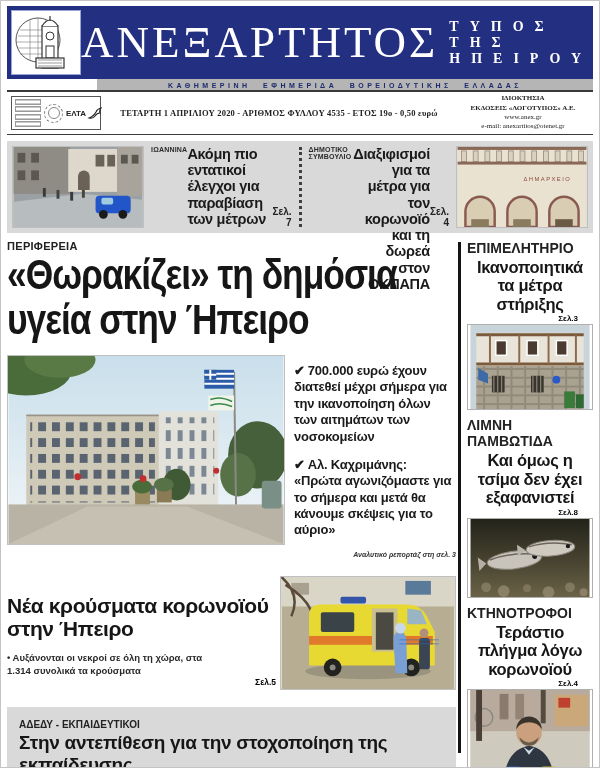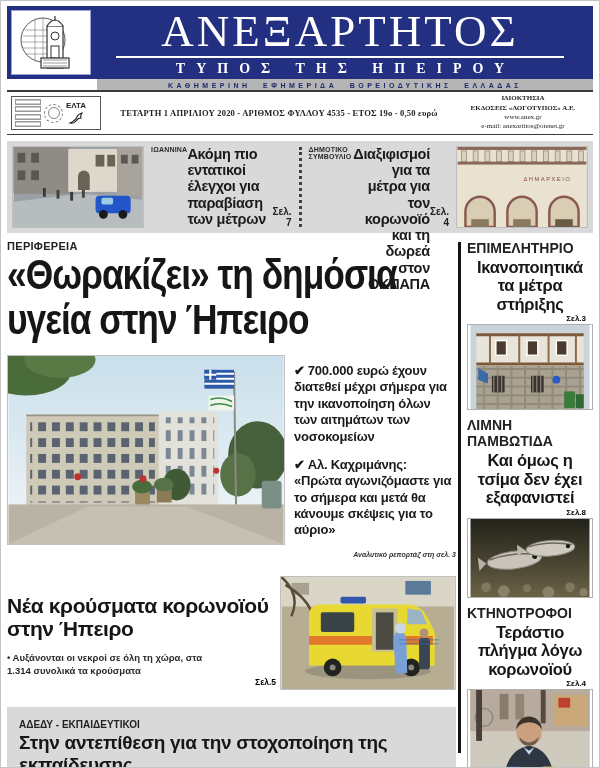--- a/index.html
+++ b/index.html
@@ -5,40 +5,40 @@
   * { margin:0; padding:0; box-sizing:border-box; }
   html,body { background:#e8e8e8; }
   body { font-family:"Liberation Sans", sans-serif; }
   .page { width:600px; height:768px; background:#fff; margin:0 auto; position:relative;
           padding:5px 6px; border:1px solid #c4c4c4; overflow:hidden; }
 
   
   .masthead { height:73px; background:#232f80; display:flex; align-items:stretch; padding:3px 4px; }
   .logo-box { width:80px; background:#fff; border:1px solid #9aa4d8; margin:1px 0;
               display:flex; align-items:center; justify-content:center; }
-  .mast-center { flex:1; display:flex; flex-direction:column; align-items:center; justify-content:center; color:#fff; }
+  .mast-center { flex:1; display:flex; align-items:center; justify-content:center; color:#fff; }
   .mast-title { font-family:"Liberation Serif", serif; font-size:45px; line-height:1; letter-spacing:3px; font-weight:400; }
   .mast-rule { width:90%; border-top:2px solid #fff; margin:2px 0 3px; }
   .mast-subtitle { font-family:"Liberation Serif", serif; font-size:14px; font-weight:700;
                    letter-spacing:11px; padding-left:11px; }
   .tagline { margin-left:90px; background:#b5b5b5; color:#1d2a6e; font-size:7px; font-weight:700;
              letter-spacing:3.5px; word-spacing:7px; text-align:center; padding:2.5px 0 1.5px; }
 
   
   .info-bar { display:flex; align-items:center; border-top:2px solid #3a3a3a; border-bottom:1px solid #3a3a3a;
               padding:4px 4px; height:45px; }
   .stamp-box { width:90px; height:34px; border:1px solid #555; display:flex; align-items:center;
                gap:3px; padding:2px 3px; flex:none; }
   .stamp-blocks { display:flex; flex-direction:column; gap:1.5px; }
   .stamp-block { width:26px; height:6px; border:1px solid #999;
                  background:repeating-linear-gradient(#c9c9c9 0 1px, #fff 1px 3px); }
   .stamp-circle { width:19px; height:19px; border:1px dashed #777; border-radius:50%; flex:none;
                   display:flex; align-items:center; justify-content:center; }
   .stamp-circle-inner { width:12px; height:12px; border:1.5px solid #888; border-radius:50%; }
-  .stamp-elta { display:flex; align-items:center; gap:1px; font-size:8px; font-weight:700; color:#222;flex-direction:column; }
+  .stamp-elta { display:flex; align-items:center; gap:1px; font-size:8px; font-weight:700; color:#222; }
   .date-line { flex:1; text-align:center; font-family:"Liberation Serif", serif; font-size:8.5px;
                font-weight:700; color:#222; letter-spacing:0.2px; }
   .publisher { width:132px; flex:none; text-align:center; font-family:"Liberation Serif", serif;
                font-size:7px; color:#222; line-height:1.35; }
   .publisher .p-bold { font-weight:700; }
 
   
   .top-strip { margin-top:6px; background:#d9d9d9; display:flex; align-items:center; gap:7px;
                padding:5px; height:92px; }
   .strip-photo { flex:none; border:1px solid #bfbfbf; }
@@ -78,21 +78,21 @@
 
   .bottom-box { margin-top:14px; background:#d9d9d9; padding:12px 12px 3px; }
   .bb-kicker { font-size:10px; font-weight:700; color:#222; }
   .bb-headline { font-size:19px; font-weight:700; letter-spacing:-0.3px; color:#161616; margin-top:2px; }
 
   
   .sb-section { display:flex; flex-direction:column; margin-bottom:7px; }
   .sb-kicker { text-align:left; font-size:14px; font-weight:700; color:#222; }
   .sb-headline { text-align:center; font-size:16.5px; font-weight:700; line-height:1.12;
                  letter-spacing:-0.3px; color:#161616; margin-top:2px; }
-  .sb-page { text-align:right; font-size:8px; font-weight:700; margin:1px 7px 1px 0; }
+  .sb-page { text-align:right; font-size:8px; font-weight:700; margin:1px 15px 1px 0; }
   .sb-photo { width:100%; border:1px solid #b0b0b0; display:block; }
 </style>
 </head>
 <body>
 
 <div class="page">
 
   <header class="masthead">
     <div class="logo-box">
       <svg width="68" height="62" viewBox="0 0 68 62">

